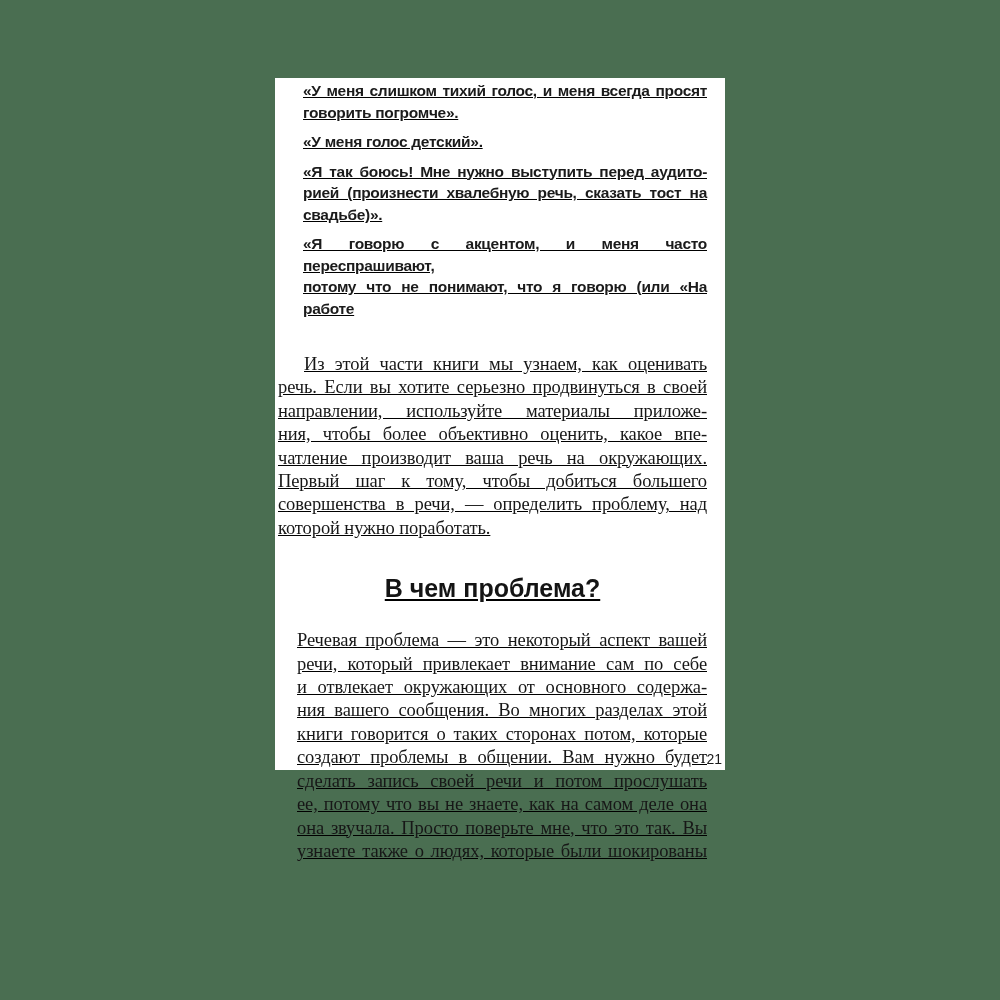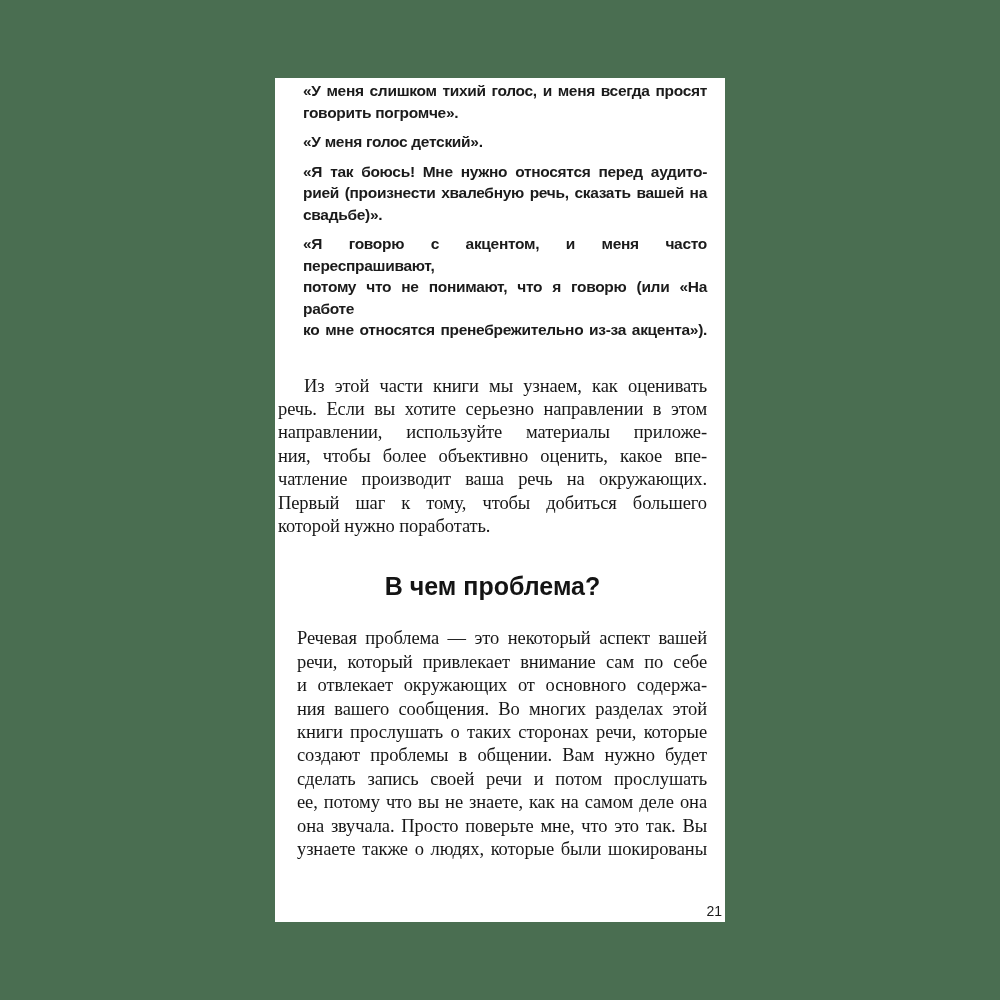--- a/index.html
+++ b/index.html
@@ -9,24 +9,25 @@
     height: 1000px;
     background: #4a6e51;
     overflow: hidden;
   }
 
   .book-page {
     position: absolute;
     left: 275px;
     top: 78px;
     width: 450px;
-    height: 844px;
+    height: 692px;
     background: #ffffff;
     box-sizing: border-box;
     padding: 2px 18px 0 3px;
+    text-decoration: underline;
   }
 
   
   .quotes {
     margin-left: 25px;
   }
   .quote {
     font-family: "Liberation Sans", sans-serif;
     font-weight: bold;
     font-size: 15.5px;
@@ -84,49 +85,49 @@
 
   <div class="quotes">
       <div class="quote">
         <div class="line">«У меня слишком тихий голос, и меня всегда просят</div>
         <div class="line natural">говорить погромче».</div>
       </div>
       <div class="quote">
         <div class="line natural">«У меня голос детский».</div>
       </div>
       <div class="quote">
-        <div class="line">«Я так боюсь! Мне нужно относятся перед аудито-</div>
-        <div class="line">рией (произнести хвалебную речь, сказать вашей на</div>
+        <div class="line">«Я так боюсь! Мне нужно выступить перед аудито-</div>
+        <div class="line">рией (произнести хвалебную речь, сказать тост на</div>
         <div class="line natural">свадьбе)».</div>
       </div>
       <div class="quote">
         <div class="line">«Я говорю с акцентом, и меня часто переспрашивают,</div>
         <div class="line">потому что не понимают, что я говорю (или «На работе</div>
-        <div class="line">ко мне относятся пренебрежительно из-за акцента»).</div>
       </div>
     </div>
 
   <div class="serif-para intro-para">
       <div class="line indent">Из этой части книги мы узнаем, как оценивать</div>
-      <div class="line">речь. Если вы хотите серьезно направлении в этом</div>
+      <div class="line">речь. Если вы хотите серьезно продвинуться в своей</div>
       <div class="line">направлении, используйте материалы приложе-</div>
       <div class="line">ния, чтобы более объективно оценить, какое впе-</div>
       <div class="line">чатление производит ваша речь на окружающих.</div>
       <div class="line">Первый шаг к тому, чтобы добиться большего</div>
+      <div class="line">совершенства в речи, — определить проблему, над</div>
       <div class="line natural">которой нужно поработать.</div>
     </div>
 
   <div class="section-heading">В чем проблема?</div>
 
   <div class="serif-para body-para">
       <div class="line">Речевая проблема — это некоторый аспект вашей</div>
       <div class="line">речи, который привлекает внимание сам по себе</div>
       <div class="line">и отвлекает окружающих от основного содержа-</div>
       <div class="line">ния вашего сообщения. Во многих разделах этой</div>
-      <div class="line">книги прослушать о таких сторонах речи, которые</div>
+      <div class="line">книги говорится о таких сторонах потом, которые</div>
       <div class="line">создают проблемы в общении. Вам нужно будет</div>
       <div class="line">сделать запись своей речи и потом прослушать</div>
       <div class="line">ее, потому что вы не знаете, как на самом деле она</div>
       <div class="line">она звучала. Просто поверьте мне, что это так. Вы</div>
       <div class="line">узнаете также о людях, которые были шокированы</div>
     </div>
 
   <div class="page-number">21</div>
 
 </div>

